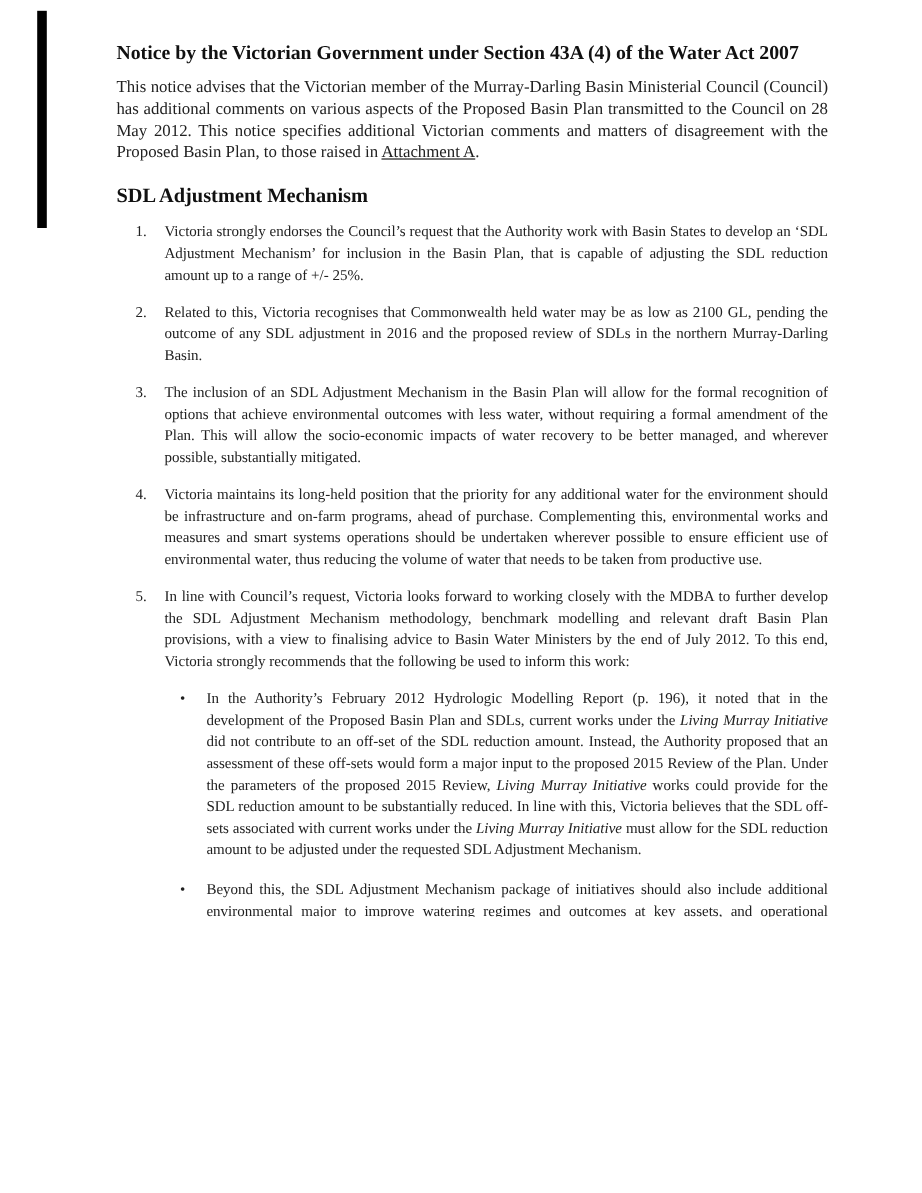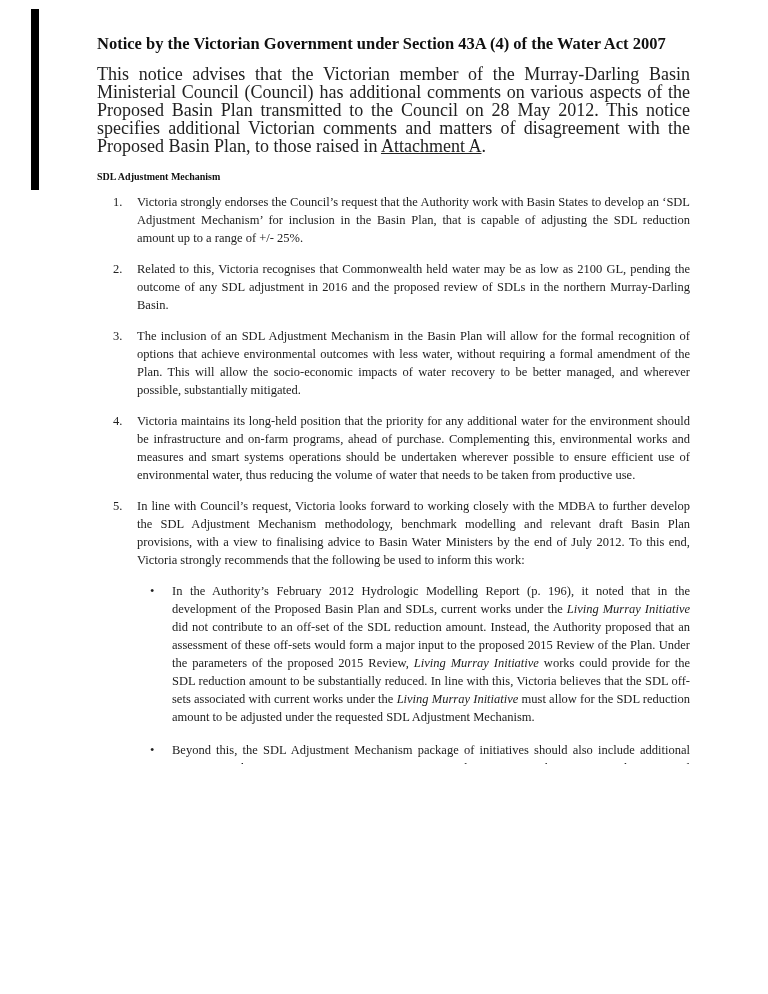--- a/index.html
+++ b/index.html
@@ -35,28 +35,28 @@
   .title {
     margin: 0 0 10px 0;
     font-size: 16.5px;
     font-weight: bold;
     line-height: 1.32;
     color: #111111;
   }
 
   .intro {
     margin: 0 0 16px 0;
-    font-size: 18px;
+    font-size: 14px;
     line-height: 18px;
     text-align: justify;
   }
 
   .section-heading {
     margin: 4px 0 11px 0;
-    font-size: 10px;
+    font-size: 17px;
     font-weight: bold;
     color: #111111;
   }
 
   .list .list-item {
     display: flex;
     font-size: 12.5px;
     line-height: 18px;
   }
 

